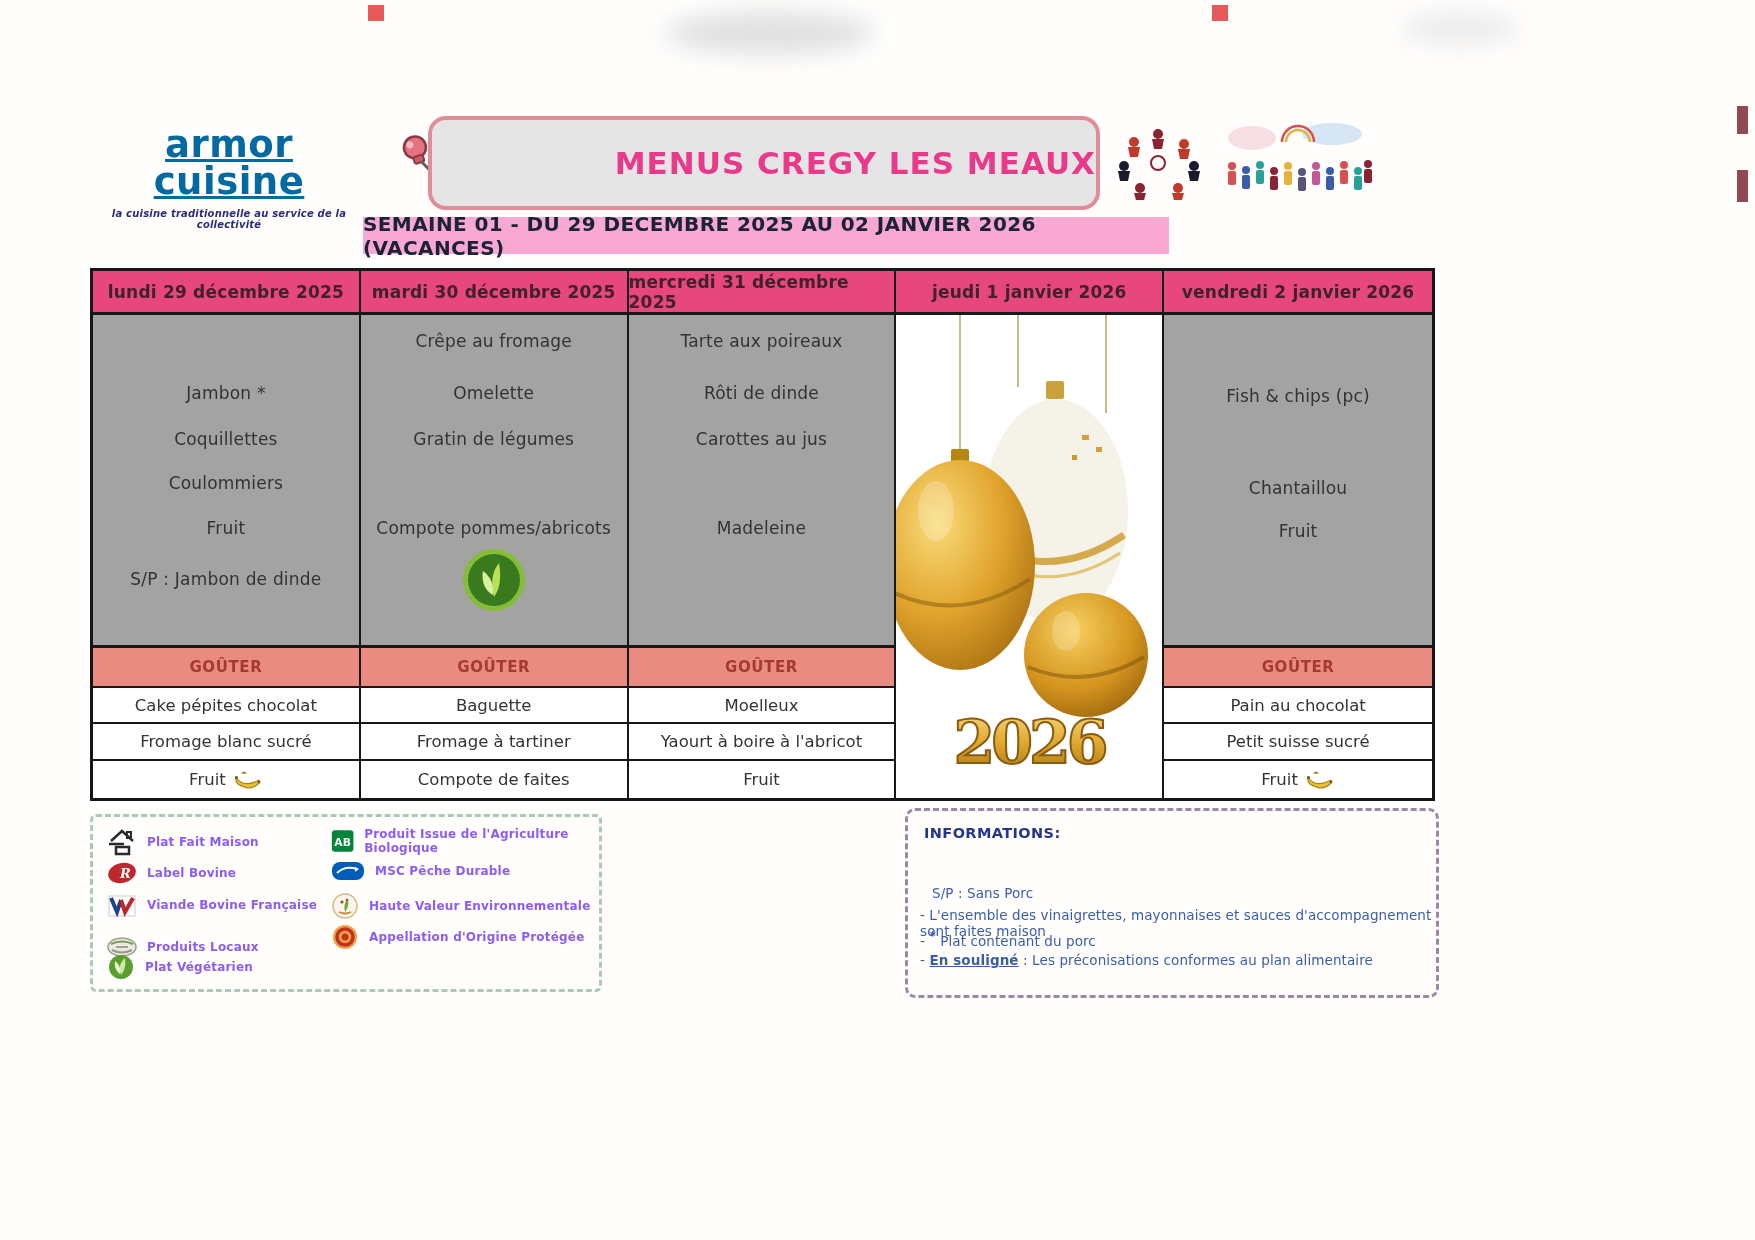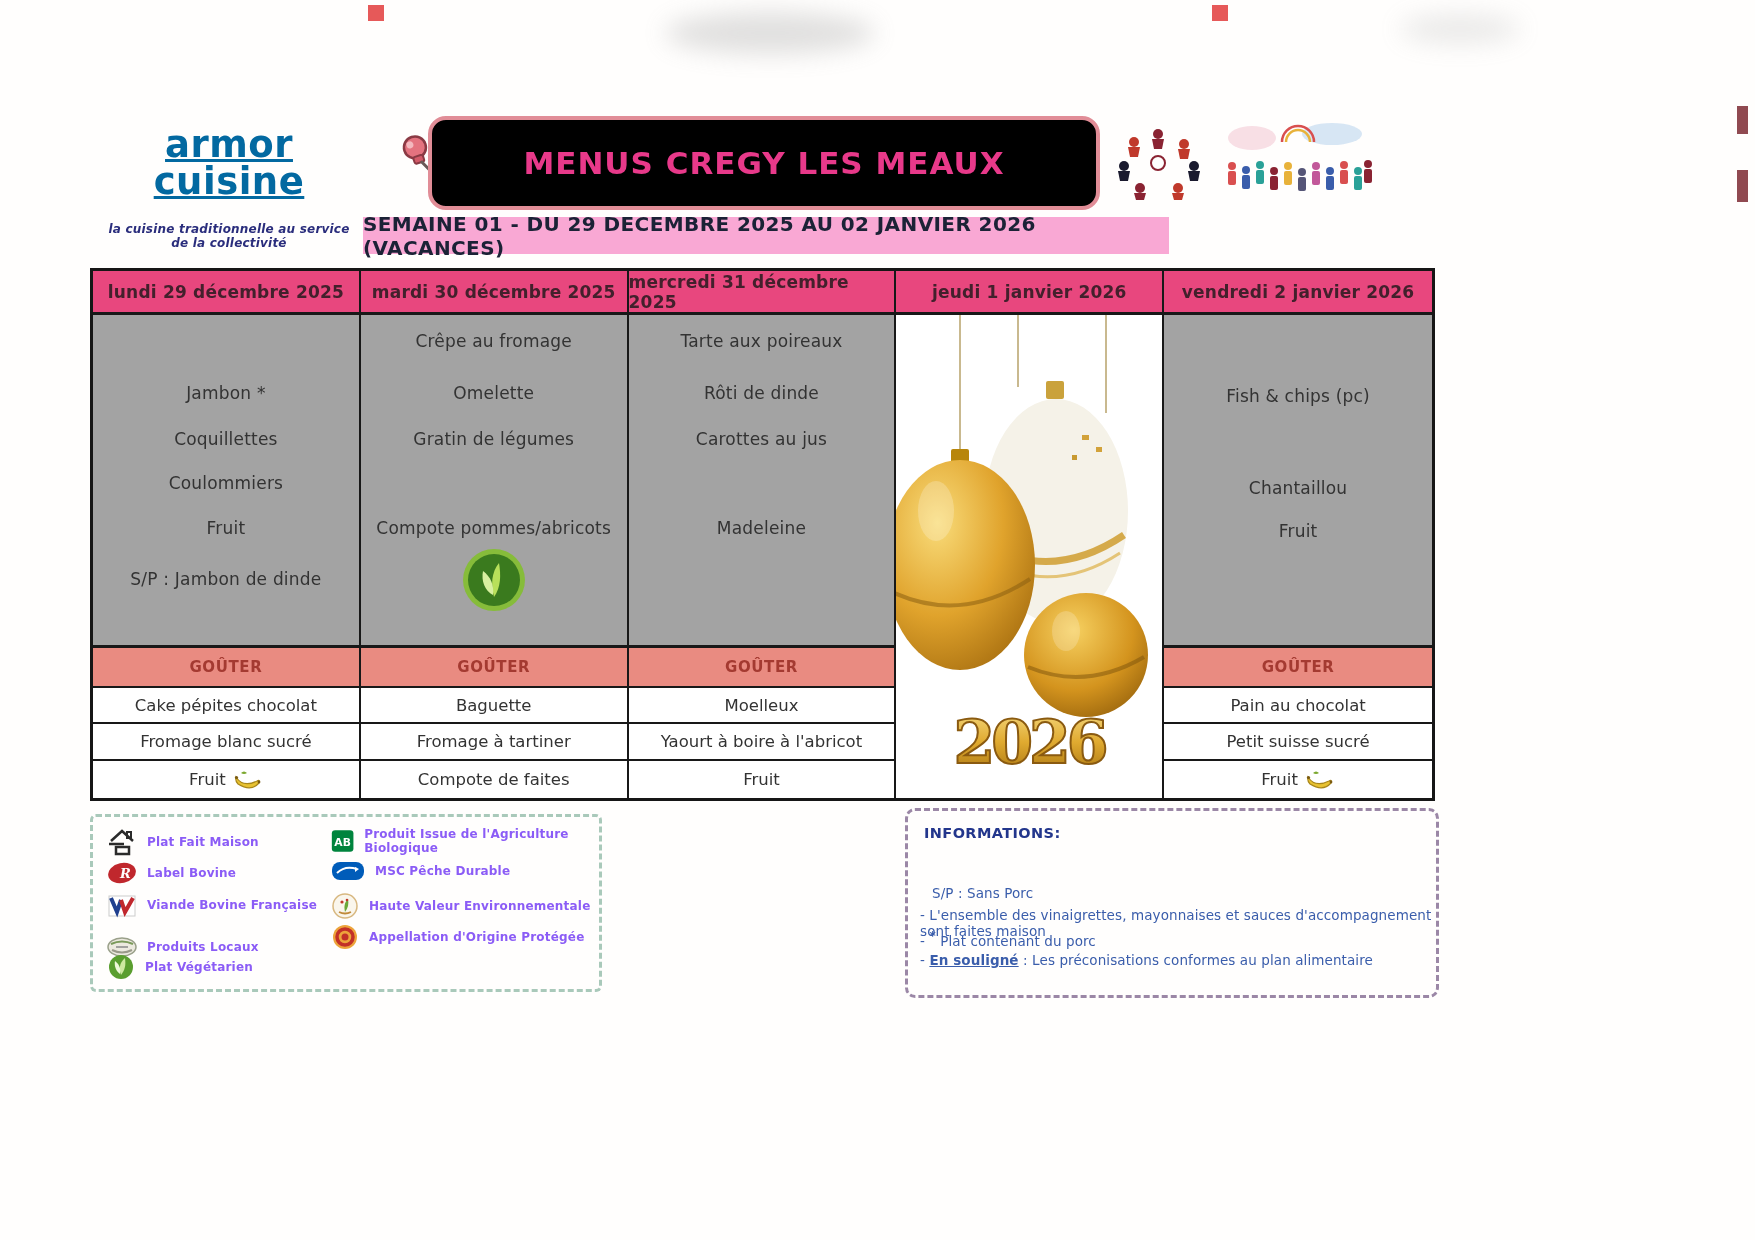--- a/index.html
+++ b/index.html
@@ -8,25 +8,25 @@
 
   
   .artifact{position:absolute;}
   .redsq{width:16px;height:16px;background:#e23c3c;opacity:.85;}
   .smudge{background:#9a9a9a;filter:blur(12px);opacity:.30;border-radius:50%;}
   .edge-mark{width:11px;background:#7c2a33;opacity:.85;}
 
   
   .logo{position:absolute;left:98px;top:126px;width:262px;text-align:center;}
   .logo-name{font-size:37px;font-weight:bold;color:#0369a1;letter-spacing:.5px;line-height:1;text-decoration:underline;}
-  .logo-tagline{margin-top:22px;font-size:12px;font-weight:bold;font-style:italic;color:#2a2d7c;letter-spacing:.2px;}
-
-  
-  .title-box{position:absolute;left:428px;top:116px;width:664px;height:86px;background:#000000;
-             border:4px solid #e18d97;border-radius:18px;display:flex;align-items:center;justify-content:center;}
+  .logo-tagline{margin-top:8px;font-size:10px;font-weight:bold;font-style:italic;color:#2a2d7c;letter-spacing:.2px;}
+
+  
+  .title-box{position:absolute;left:428px;top:116px;width:664px;height:86px;background:#e5e5e5;
+             border:4px solid #e18d97;border-radius:18px;display:flex;align-items:center;justify-content:flex-end;}
   .title-text{font-size:31px;font-weight:bold;color:#e8398a;letter-spacing:1px;}
   .pushpin{position:absolute;left:394px;top:128px;}
 
   .clipart{position:absolute;}
 
   
   .week-banner{position:absolute;left:363px;top:217px;width:806px;height:37px;background:#f9a8d4;
                display:flex;align-items:center;justify-content:center;font-size:20px;font-weight:bold;
                color:#1b2236;letter-spacing:.4px;}
 

